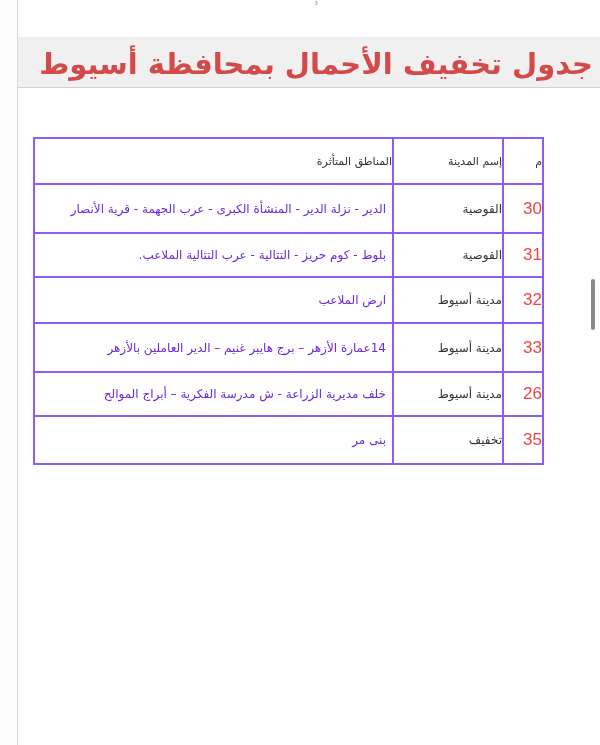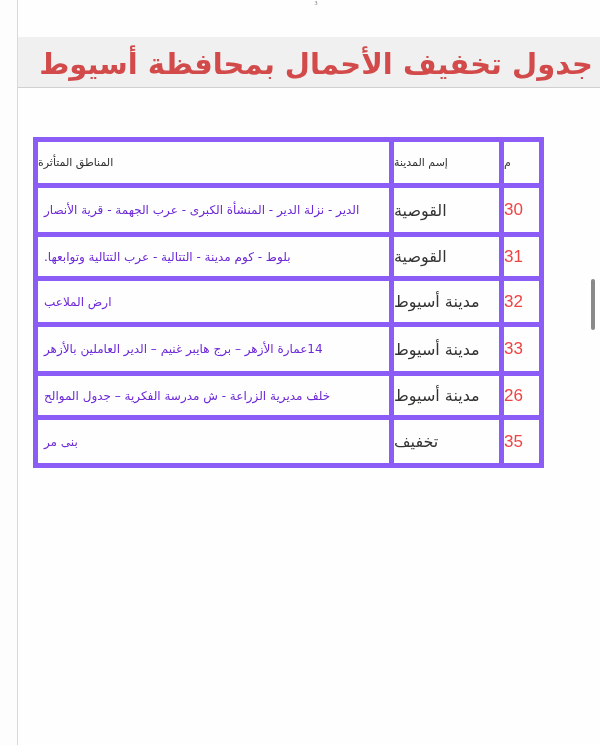--- a/index.html
+++ b/index.html
@@ -33,28 +33,28 @@
       margin-top: 4px;
     }
     table.zones {
       position: absolute; left: 15px; top: 137px; width: 511px;
       border-collapse: collapse; direction: rtl;
       border: 1.5px solid #444;
       font-family: "DejaVu Sans", sans-serif;
       color: #222;
     }
     table.zones th, table.zones td {
-      border: 5px solid #8b5cf6; text-align: left; vertical-align: middle;
+      border: 2px solid #8b5cf6; text-align: right; vertical-align: middle;
       font-weight: normal;
     }
     table.zones th { height: 46px; font-size: 11px; color: #333; }
     .col-num { width: 40px; }
     .col-city { width: 110px; }
     .cell-num { font-family: "Liberation Sans", sans-serif; font-size: 17px; color: #ef4444; }
-    .cell-city { font-size: 16px; color: #333; }
+    .cell-city { font-size: 12px; color: #333; }
     .cell-areas { font-size: 12px; line-height: 18px; color: #6d28d9; padding: 2px 6px; }
     tr.r-tall td { height: 49px; }
     tr.r-mid td { height: 44px; }
     tr.r-short td { height: 46px; }
     tr.r-last td { height: 48px; }
     .scrollbar {
       position: absolute; left: 591px; top: 279px; width: 4px; height: 51px;
       background: #8a8a8a; border-radius: 2px;
     }
   </style>
@@ -79,36 +79,36 @@
       </thead>
       <tbody>
         <tr class="r-tall">
           <td class="cell-num">30</td>
           <td class="cell-city">القوصية</td>
           <td class="cell-areas">الدير - نزلة الدير - المنشأة الكبرى - عرب الجهمة - قرية الأنصار</td>
         </tr>
         <tr class="r-mid">
           <td class="cell-num">31</td>
           <td class="cell-city">القوصية</td>
-          <td class="cell-areas">بلوط - كوم مدينة - التتالية - عرب التتالية وتوابعها.</td>
+          <td class="cell-areas">بلوط - كوم حريز - التتالية - عرب التتالية الملاعب.</td>
         </tr>
         <tr class="r-short">
           <td class="cell-num">32</td>
           <td class="cell-city">مدينة أسيوط</td>
           <td class="cell-areas">ارض الملاعب</td>
         </tr>
         <tr class="r-tall">
           <td class="cell-num">33</td>
           <td class="cell-city">مدينة أسيوط</td>
           <td class="cell-areas">14عمارة الأزهر – برج هايبر غنيم – الدير العاملين بالأزهر</td>
         </tr>
         <tr class="r-mid">
           <td class="cell-num">26</td>
           <td class="cell-city">مدينة أسيوط</td>
-          <td class="cell-areas">خلف مديرية الزراعة - ش مدرسة الفكرية – جدول الموالح</td>
+          <td class="cell-areas">خلف مديرية الزراعة - ش مدرسة الفكرية – أبراج الموالح</td>
         </tr>
         <tr class="r-last">
           <td class="cell-num">35</td>
           <td class="cell-city">تخفيف</td>
           <td class="cell-areas">بنى مر</td>
         </tr>
       </tbody>
     </table>
   </div>
 

